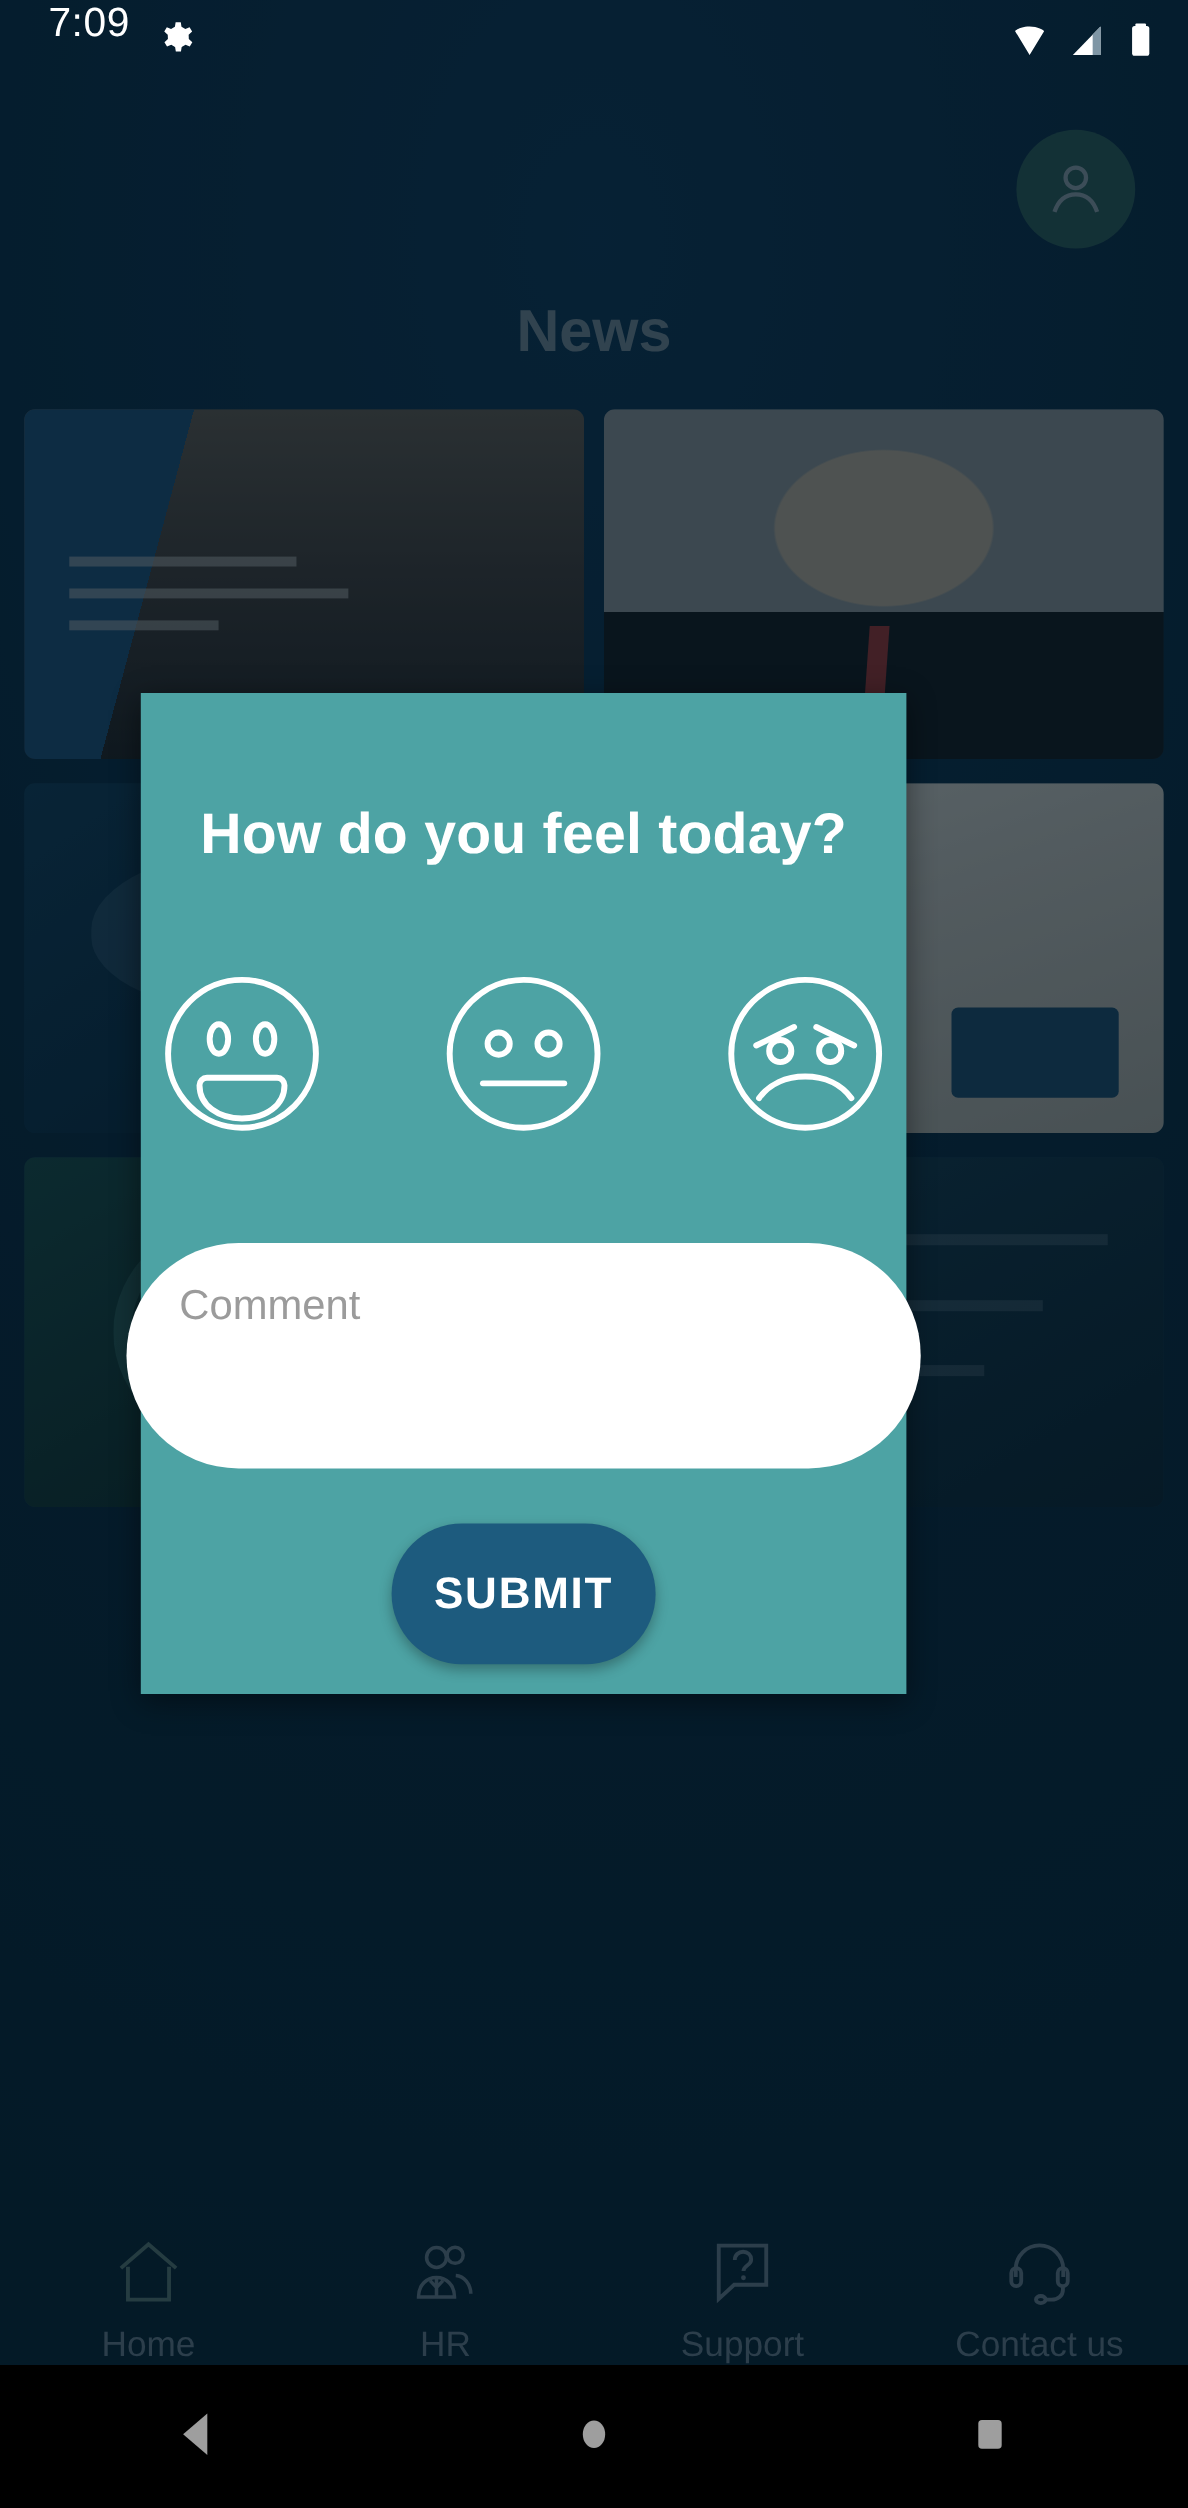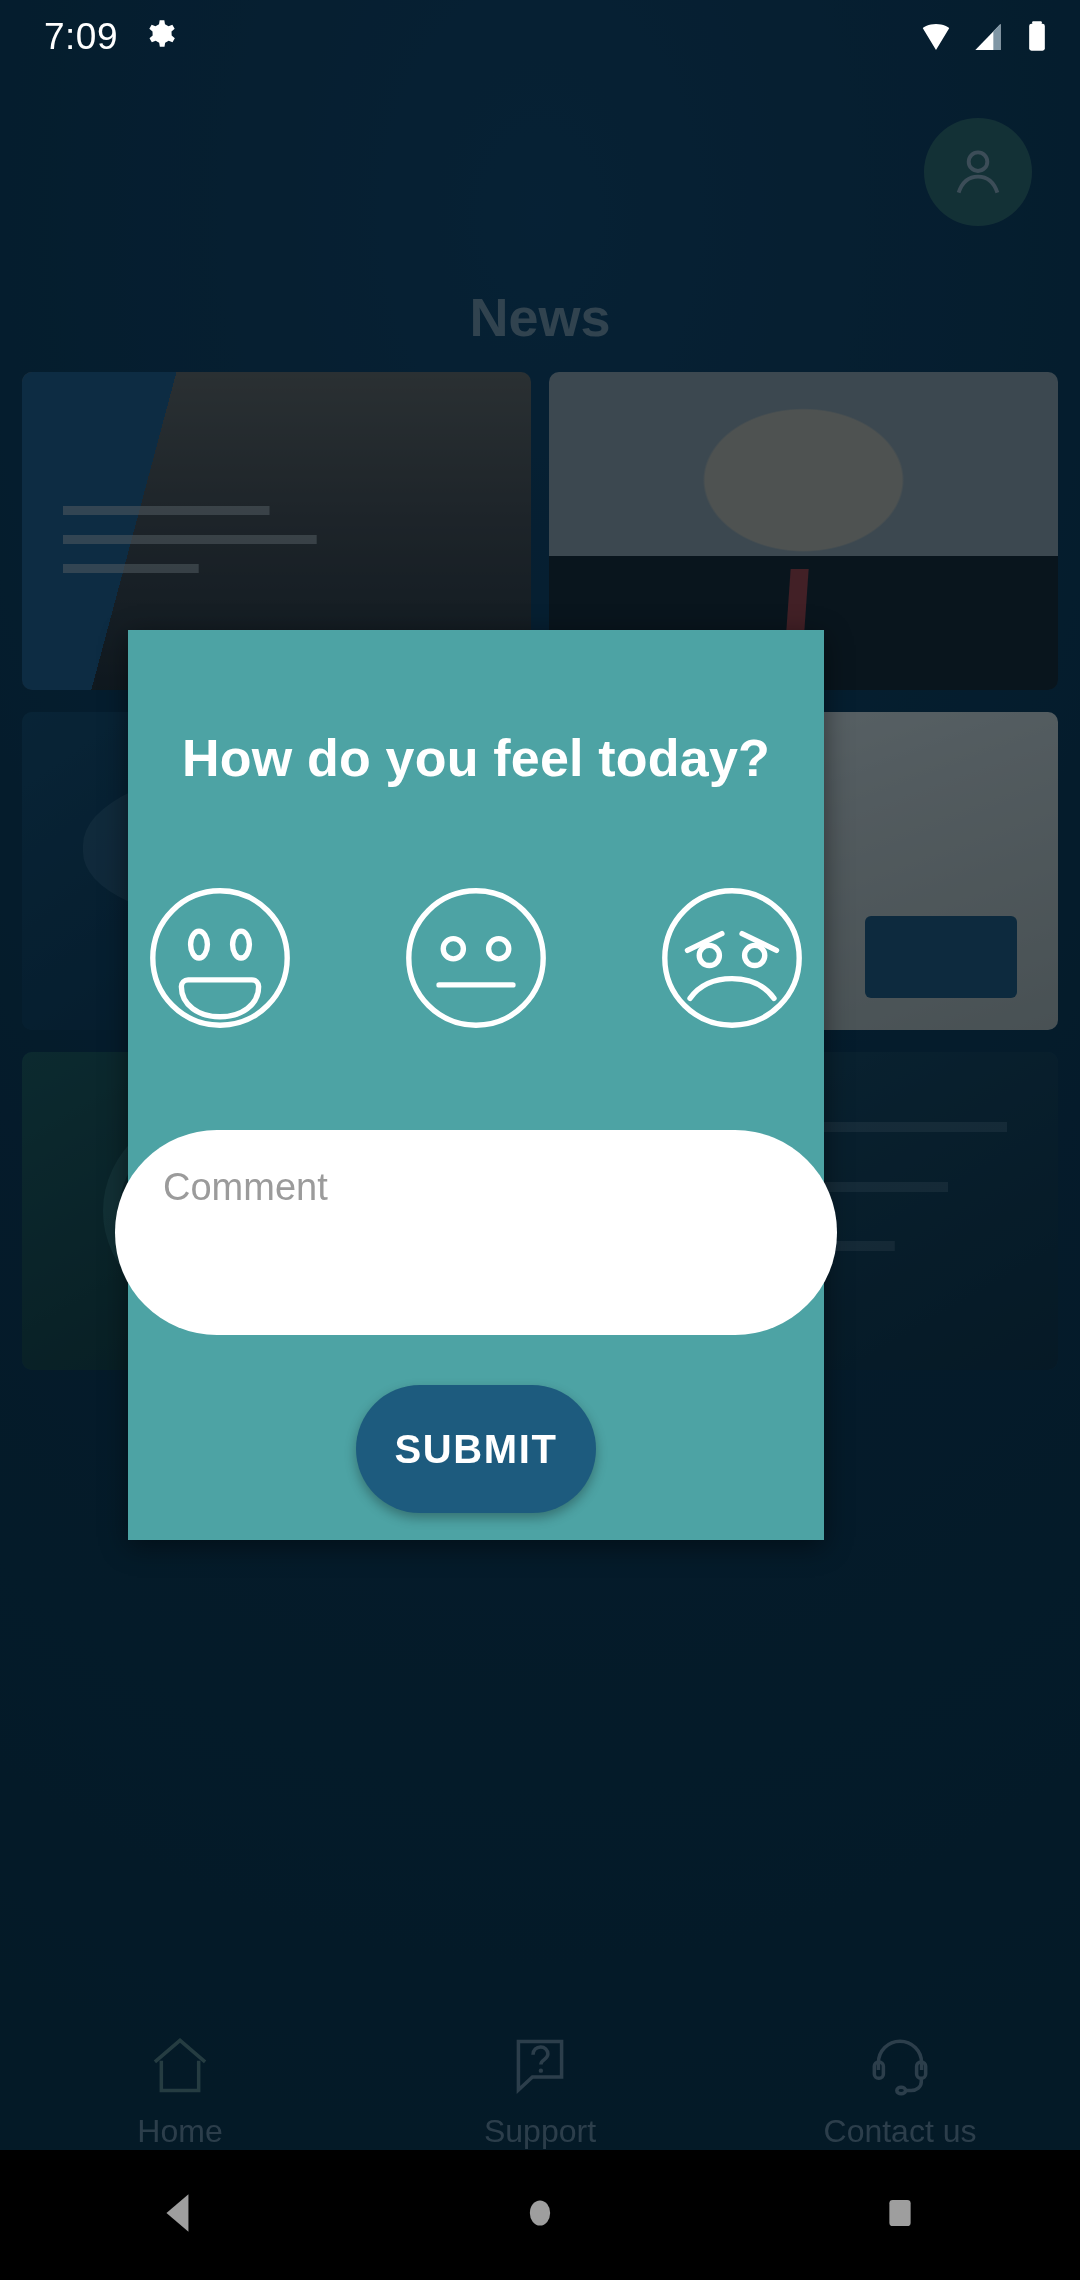--- a/index.html
+++ b/index.html
@@ -25,21 +25,21 @@
   #scrim {
     position:absolute; left:0; top:0; width:1080px; height:2150px;
     background:rgba(4,22,36,0.62);
     z-index:40;
   }
 
   
   #statusbar {
     position:absolute; left:0; top:0; width:1080px; height:74px;
     z-index:60;
-    display:flex; align-items:center;
+    display:flex; 
     padding:0 26px 0 44px;
     color:#fff;
   }
   #clock { font-size:37px; letter-spacing:.5px; }
   #gear-ic { margin-left:24px; display:flex; align-items:center; }
   #sb-spacer { flex:1; }
   #sb-right { display:flex; align-items:center; gap:12px; }
 
   
   #avatar {
@@ -50,21 +50,20 @@
     z-index:20;
   }
 
   
   #news-title {
     position:absolute; left:0; top:270px; width:1080px;
     text-align:center;
     font-size:54px; font-weight:bold;
     color:#7d8c96;
     z-index:20;
-    margin-top:16px;
   }
 
   
   #grid {
     position:absolute; left:22px; top:372px; width:1036px;
     display:grid;
     grid-template-columns:1fr 1fr;
     gap:22px 18px;
     z-index:20;
   }
@@ -252,20 +251,30 @@
   <div id="bottomnav">
 
     <div class="nav-item">
       <svg width="70" height="70" viewBox="0 0 24 24" fill="none" stroke="#5d7a72" stroke-width="1.2">
         <path d="M3.4 10.6 12 3.2l8.6 7.4"></path>
         <path d="M5.6 10.2V20.4h12.8V10.2"></path>
       </svg>
       <div class="lbl">Home</div>
     </div>
 
+    <div class="nav-item">
+      <svg width="70" height="70" viewBox="0 0 24 24" fill="none" stroke="#6f7f8b" stroke-width="1.1">
+        <circle cx="9.2" cy="7.3" r="3.1"></circle>
+        <circle cx="15" cy="6.6" r="2.5"></circle>
+        <path d="M3.6 19.6c0-3.7 2.5-6.1 5.6-6.1s5.6 2.4 5.6 6.1z"></path>
+        <path d="M15.2 12.9c2.6.2 4.6 2.5 4.7 5.7"></path>
+        <path d="M9.2 13.8 9.2 19.6M7.2 14.5l2 2.1 2-2.1"></path>
+      </svg>
+      <div class="lbl">HR</div>
+    </div>
 
 
     <div class="nav-item">
       <svg width="70" height="70" viewBox="0 0 24 24" fill="none" stroke="#6f7f8b" stroke-width="1.2">
         <path d="M4.6 3.6h14.8v12.2H9.4l-4.8 4.4z"></path>
         <path d="M9.6 8.1c0-1.6 1.2-2.6 2.6-2.6s2.5 1 2.5 2.4c0 1.9-2.4 1.9-2.4 3.6"></path>
         <circle cx="12.3" cy="13.6" r=".75" fill="#6f7f8b" stroke="none"></circle>
       </svg>
       <div class="lbl">Support</div>
     </div>

